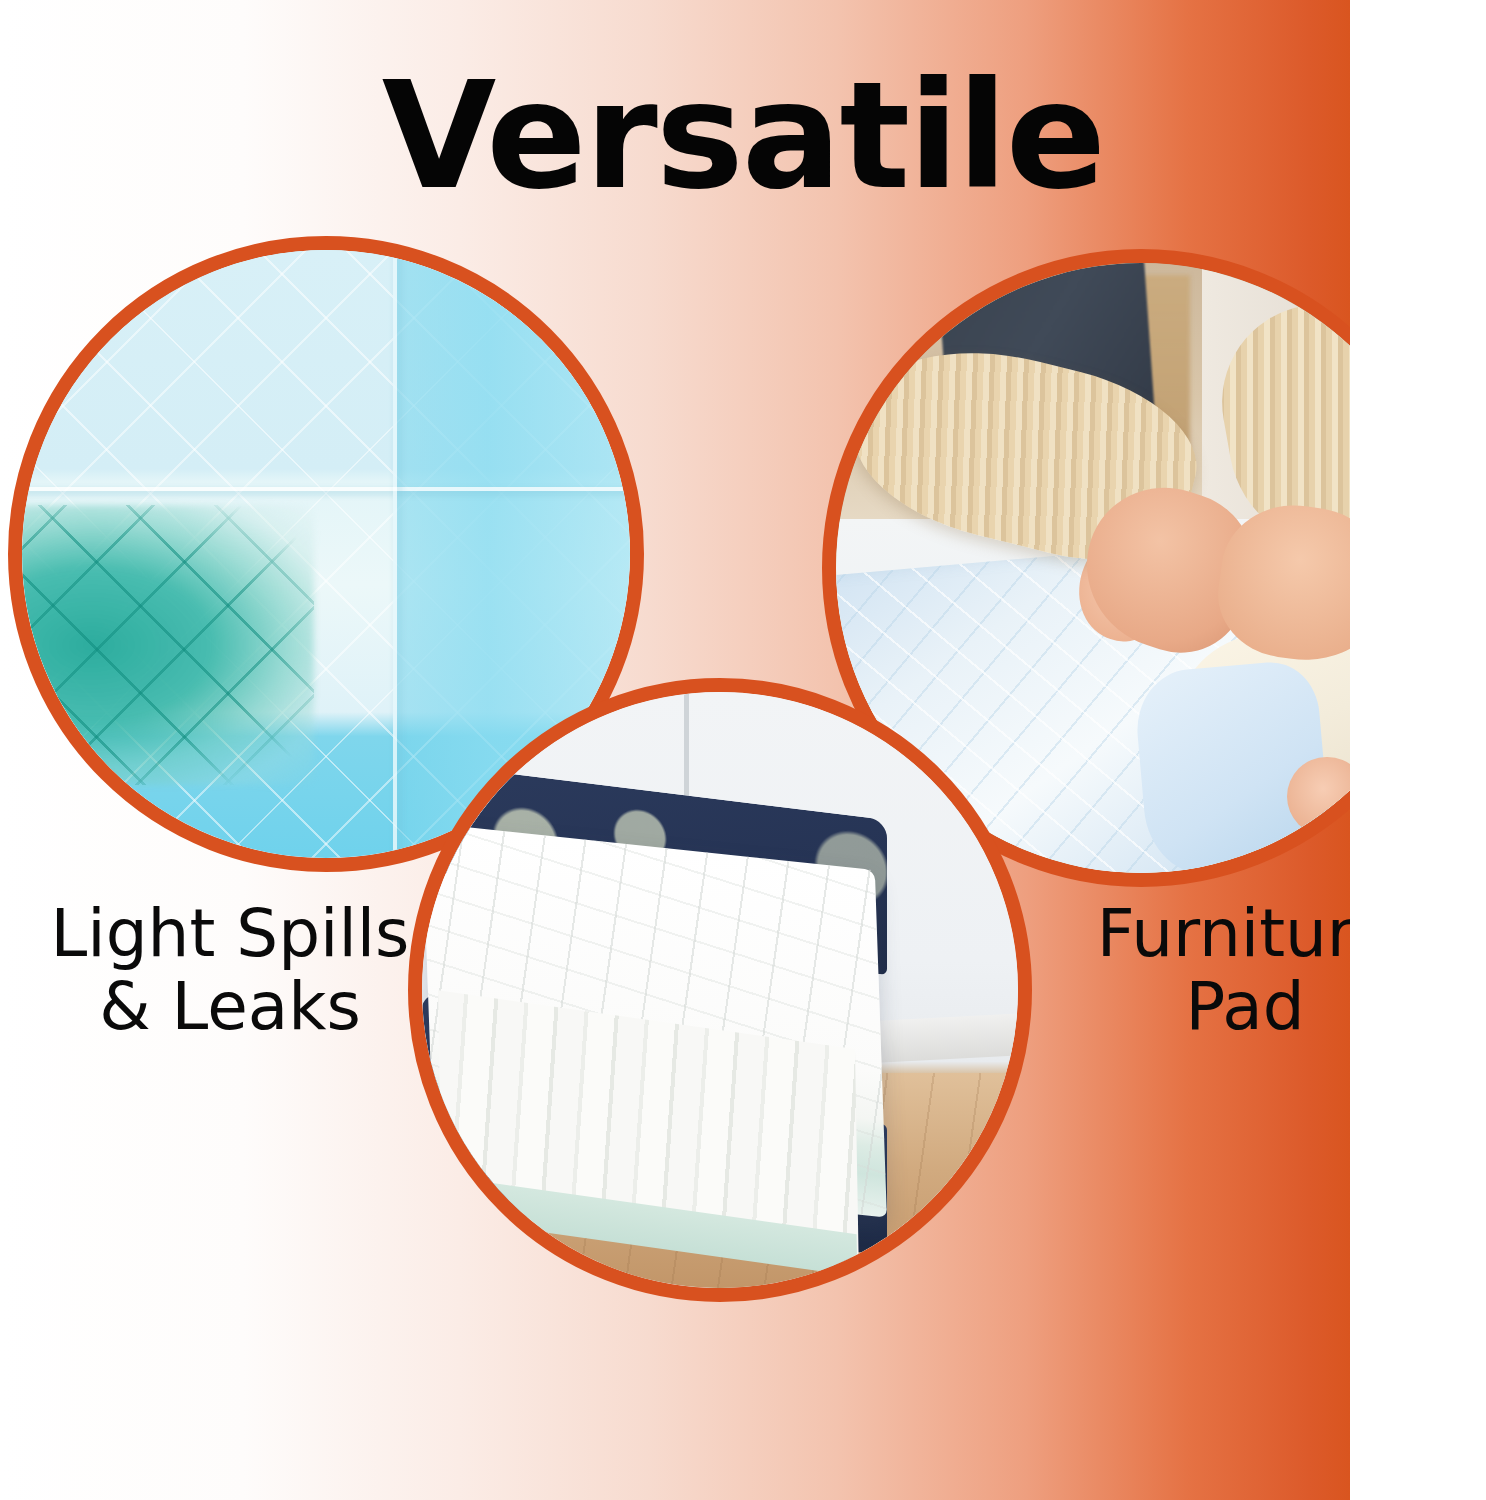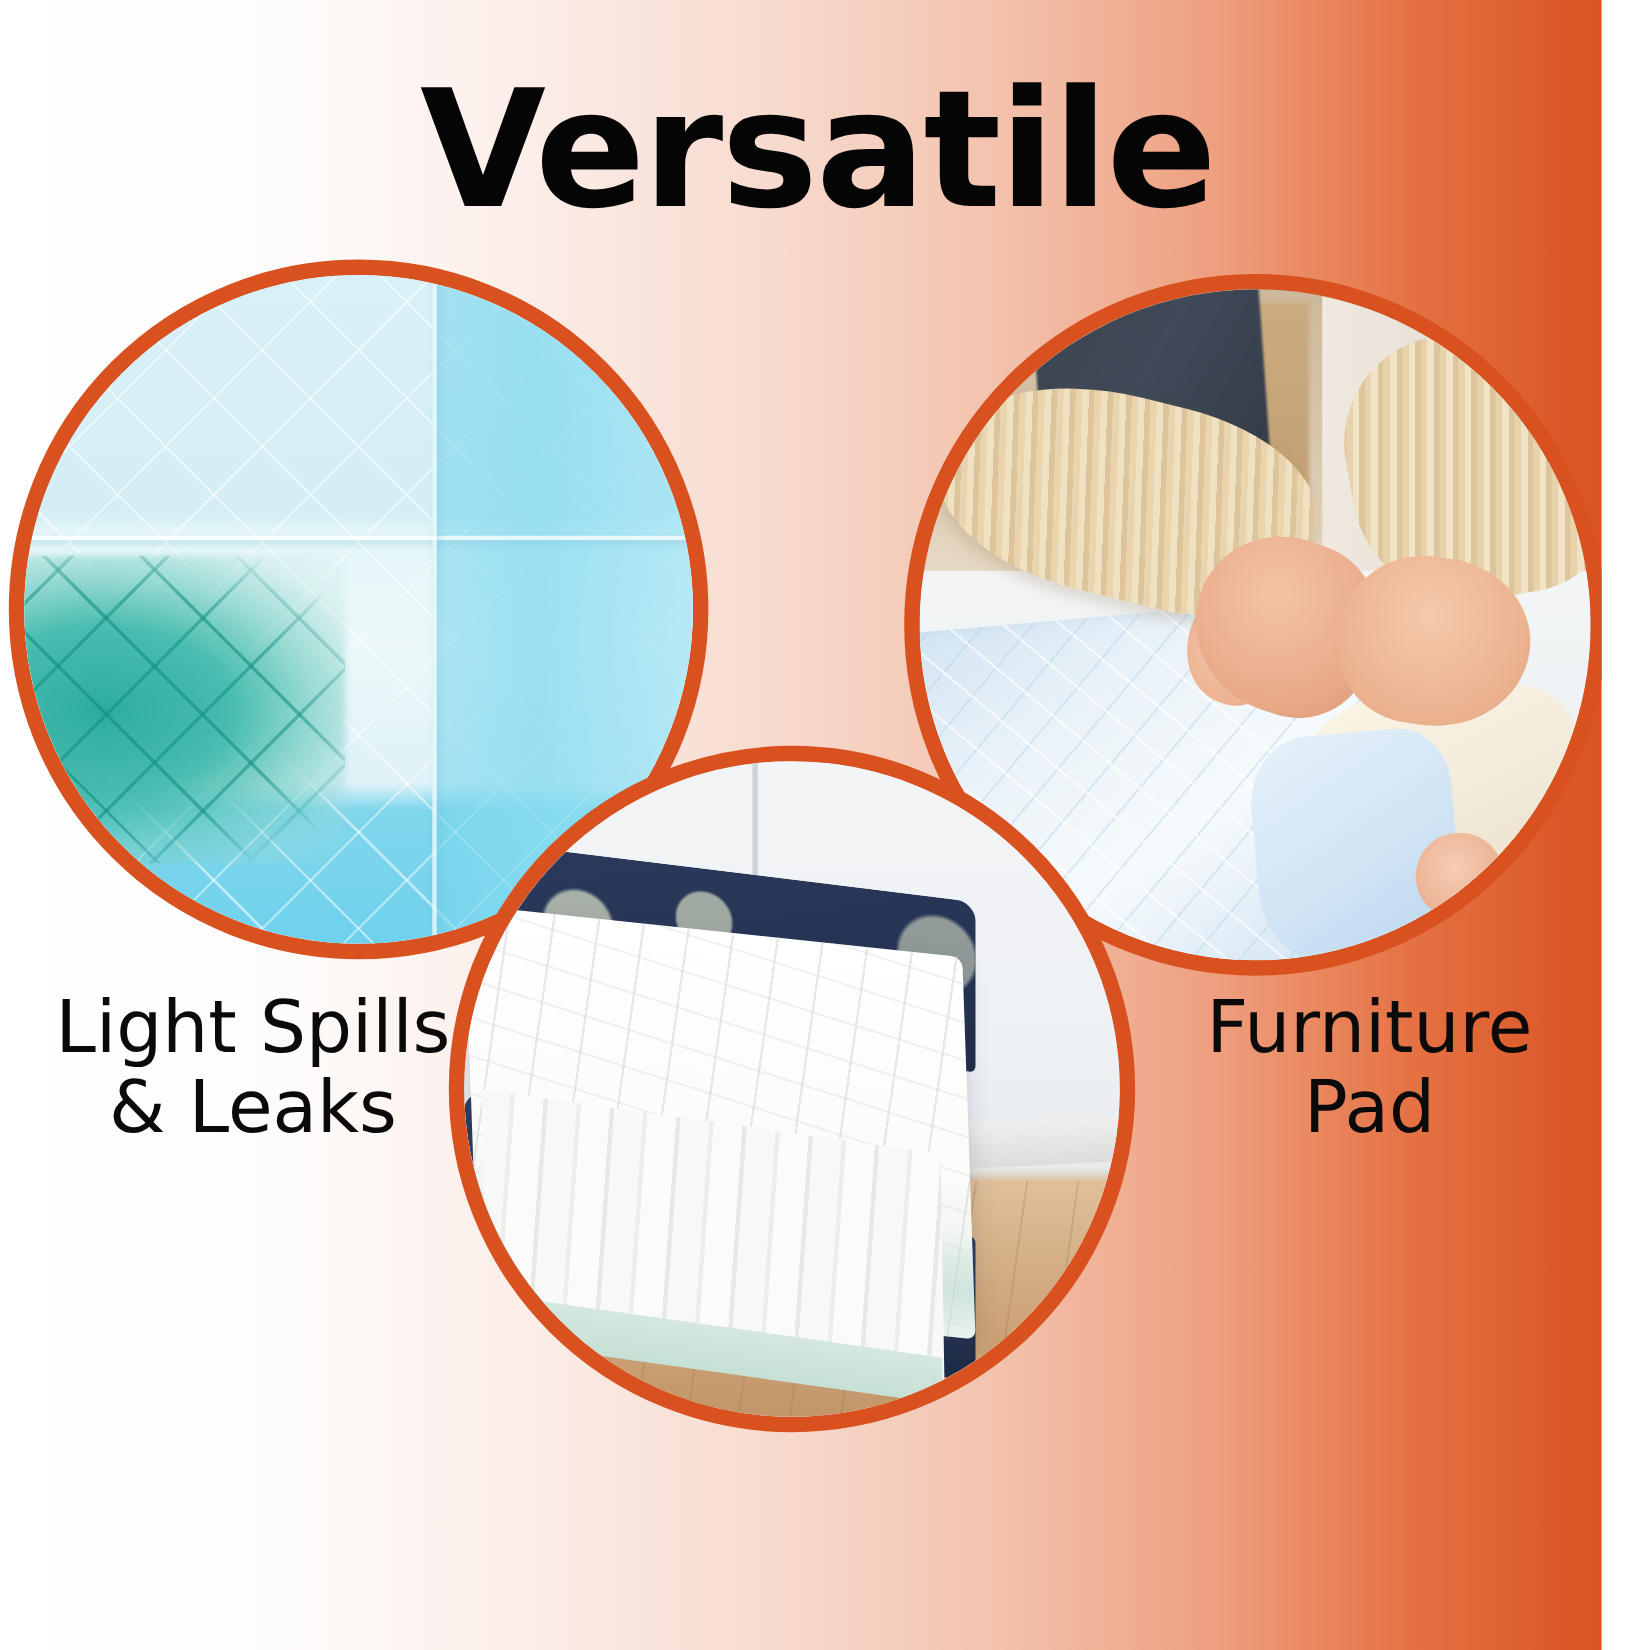--- a/index.html
+++ b/index.html
@@ -8,21 +8,21 @@
   }
   body {
     width: 1486px;
     height: 1500px;
     font-family: "Liberation Sans", sans-serif;
     overflow: hidden;
   }
 
   #poster {
     position: relative;
-    width: 1456px;
+    width: 1350px;
     height: 1500px;
     background: linear-gradient(to right,
         #ffffff 0%,
         #fefcfb 18%,
         #fbece6 34%,
         #f7dbcf 48%,
         #f3c3ae 62%,
         #ee9f7f 76%,
         #e57244 88%,
         #dc5a2a 97%,

